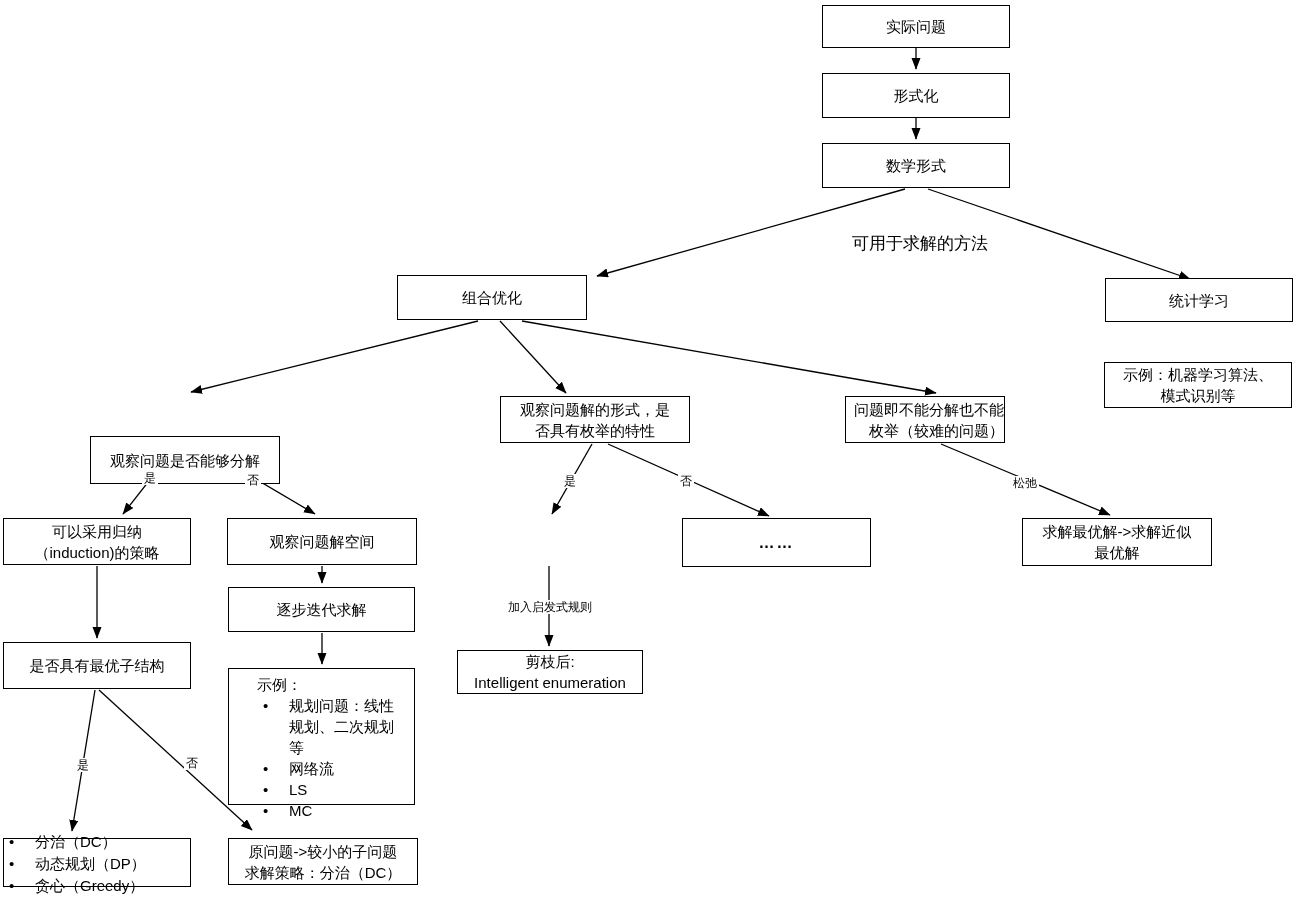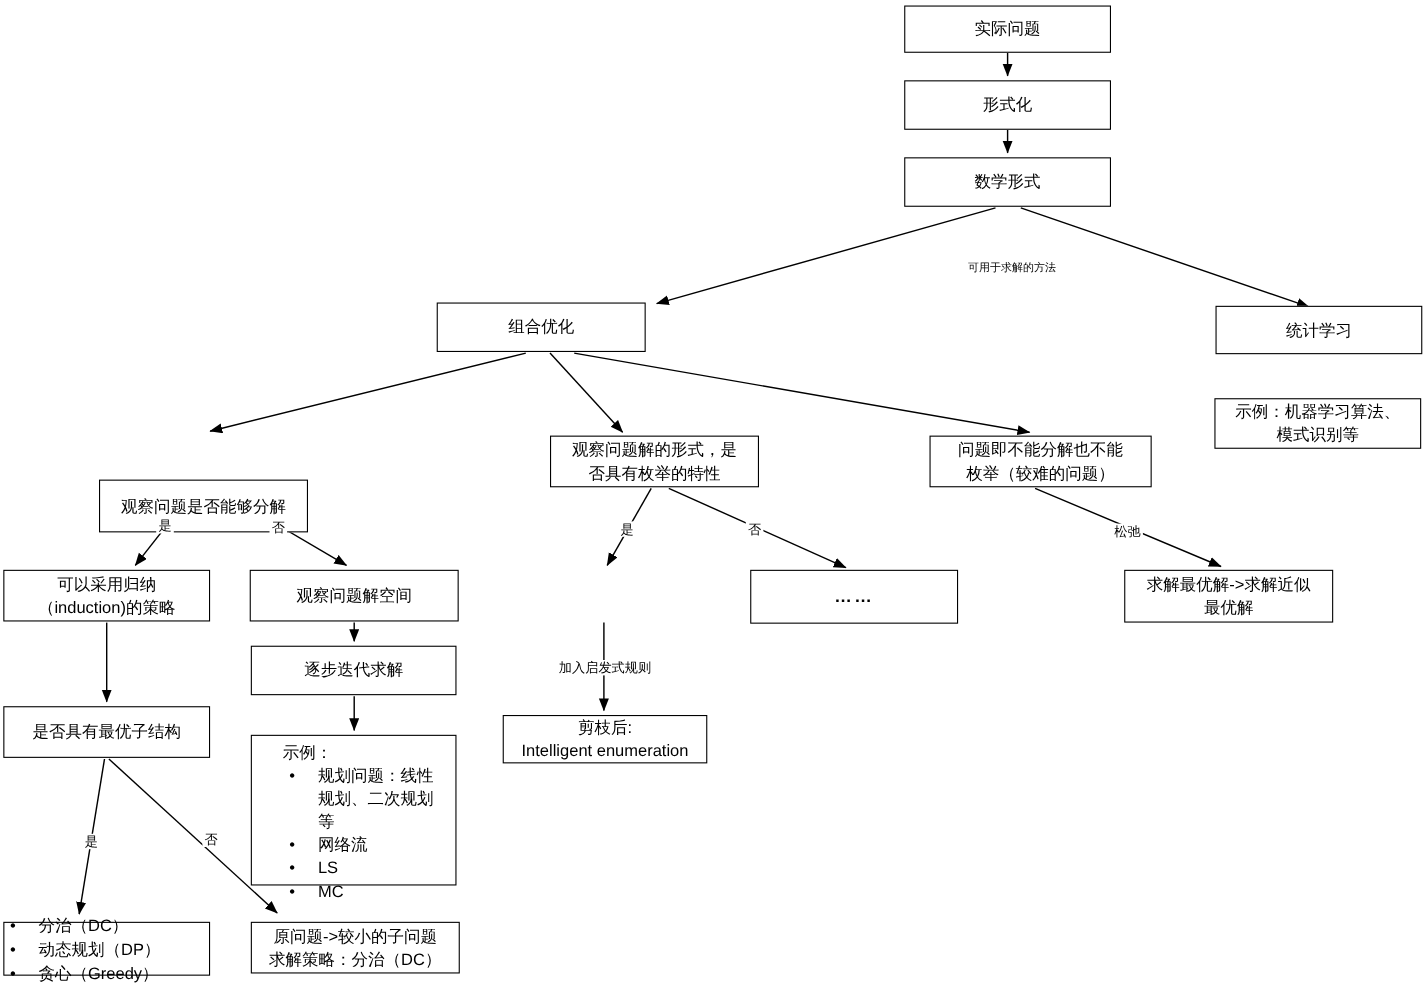--- a/index.html
+++ b/index.html
@@ -70,21 +70,21 @@
     font-size: 12px;
     line-height: 14px;
     background: #ffffff;
     padding: 0 2px;
     white-space: nowrap;
     z-index: 4;
   }
   .branch-title {
     position: absolute;
     transform: translate(-50%, -50%);
-    font-size: 10px;
+    font-size: 17px;
     white-space: nowrap;
     z-index: 4;
     background: transparent;
   }
   .ellipsis-text {
     font-weight: bold;
     letter-spacing: 2px;
     font-size: 16px;
   }
 </style>
@@ -144,21 +144,21 @@
     <div class="ln">模式识别等</div>
   </div>
 
   <div class="node" style="left:90px; top:395px; width:190px; height:48px;margin-top:41px;">
     <div class="ln">观察问题是否能够分解</div>
   </div>
   <div class="node" style="left:500px; top:396px; width:190px; height:47px;">
     <div class="ln">观察问题解的形式，是</div>
     <div class="ln">否具有枚举的特性</div>
   </div>
-  <div class="node" style="left:845px; top:396px; width:202px; height:47px;">
+  <div class="node" style="left:845px; top:396px; width:160px; height:47px;align-items:flex-end;">
     <div class="ln">问题即不能分解也不能</div>
     <div class="ln">枚举（较难的问题）</div>
   </div>
 
   <div class="edge-label" style="left:150px; top:478px;">是</div>
   <div class="edge-label" style="left:253px; top:480px;">否</div>
   <div class="edge-label" style="left:570px; top:481px;">是</div>
   <div class="edge-label" style="left:686px; top:481px;">否</div>
   <div class="edge-label" style="left:1025px; top:483px;">松弛</div>
   <div class="edge-label" style="left:550px; top:607px;">加入启发式规则</div>

